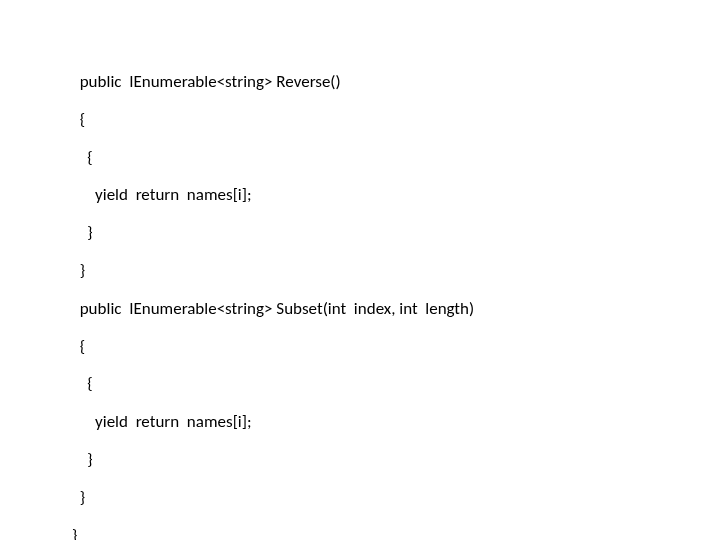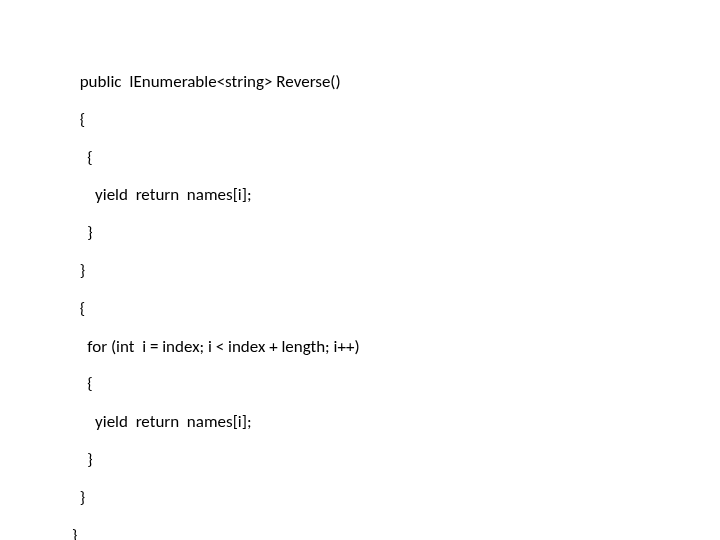--- a/index.html
+++ b/index.html
@@ -24,20 +24,20 @@
 </head>
 <body>
 
 <div>
   <div class="code-line">  public  IEnumerable&lt;string&gt; Reverse()</div>
   <div class="code-line">  {</div>
   <div class="code-line">    {</div>
   <div class="code-line">      yield  return  names[i];</div>
   <div class="code-line">    }</div>
   <div class="code-line">  }</div>
+  <div class="code-line">  public  IEnumerable&lt;string&gt; Subset(int  index, int  length)</div>
   <div class="code-line">  {</div>
-  <div class="code-line">    for (int  i = index; i &lt; index + length; i++)</div>
   <div class="code-line">    {</div>
   <div class="code-line">      yield  return  names[i];</div>
   <div class="code-line">    }</div>
   <div class="code-line">  }</div>
   <div class="code-line">}</div>
 </div>
 
 </body></html>

